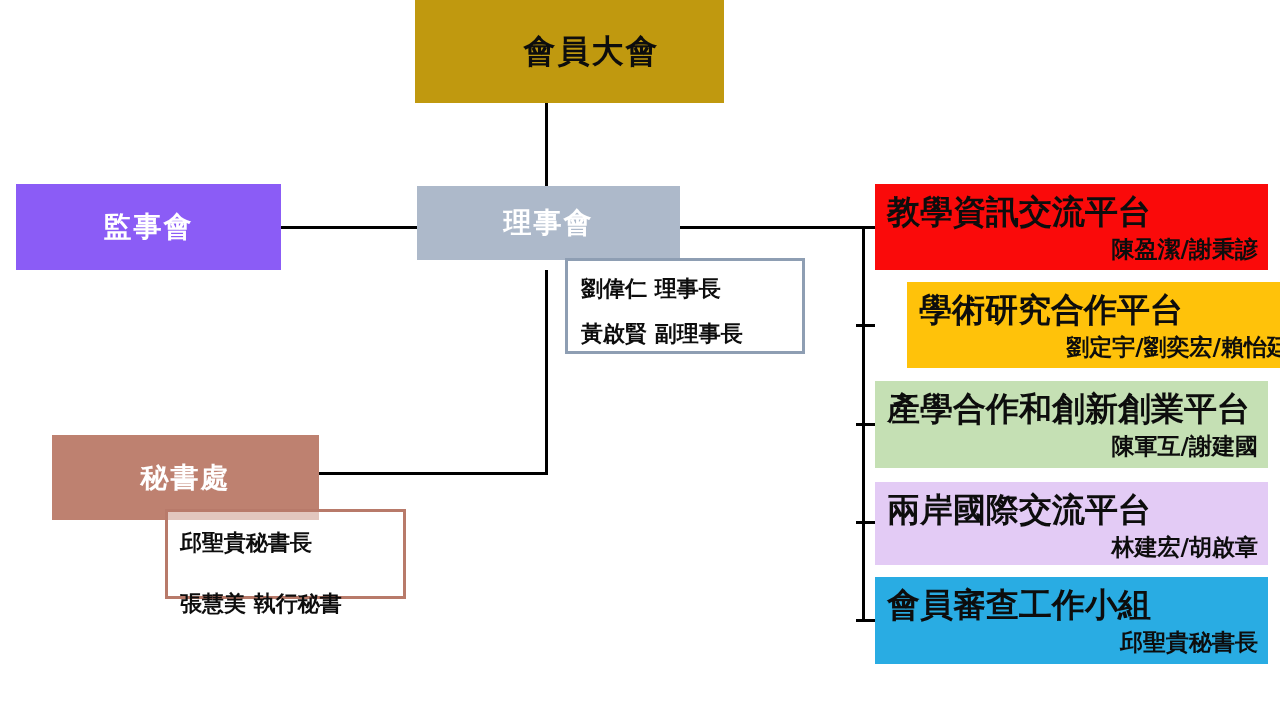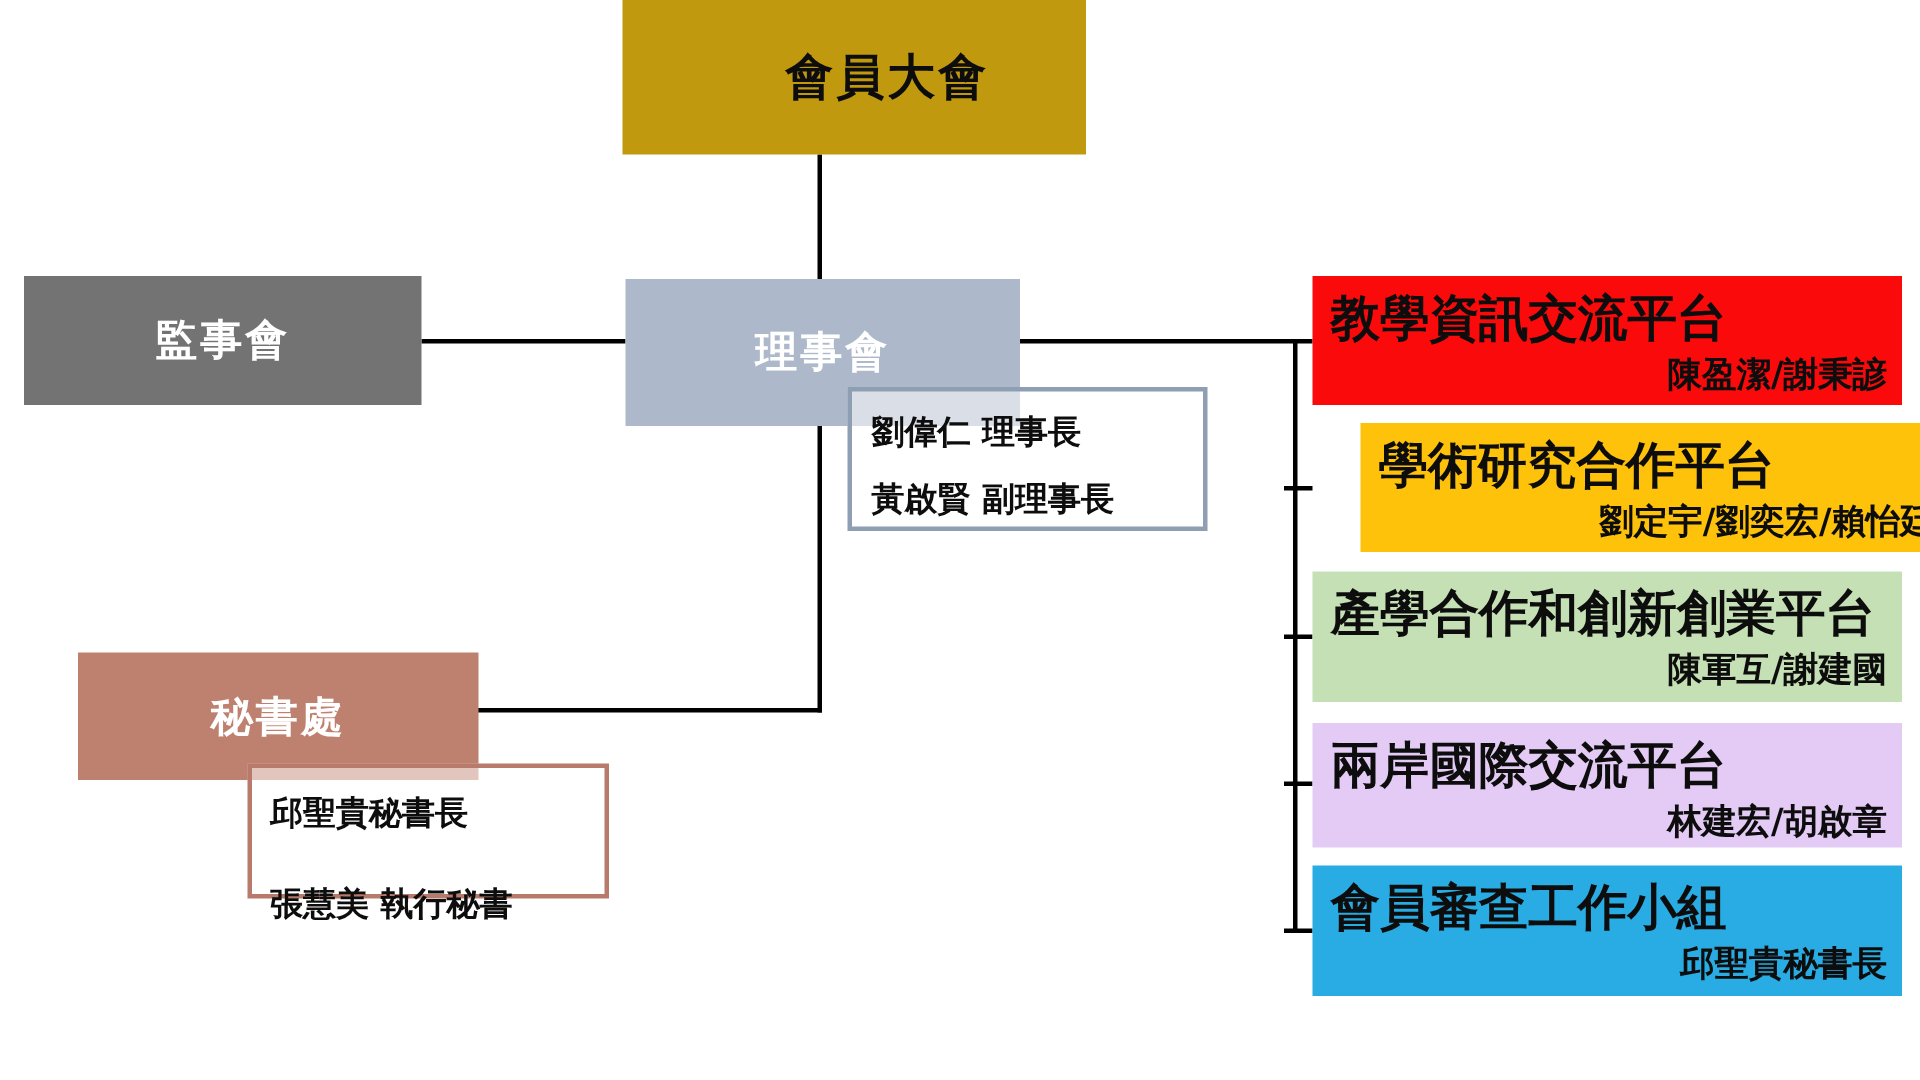--- a/index.html
+++ b/index.html
@@ -54,25 +54,25 @@
   <div class="line" style="left: 856px; top: 423px; width: 19px; height: 3px; background-color: rgb(0, 0, 0);"></div>
   <div class="line" style="left: 856px; top: 521px; width: 19px; height: 3px; background-color: rgb(0, 0, 0);"></div>
   <div class="line" style="left: 856px; top: 619px; width: 19px; height: 3px; background-color: rgb(0, 0, 0);"></div>
   <div class="line" style="left: 545px; top: 270px; width: 3px; height: 205px; background-color: rgb(0, 0, 0);"></div>
   <div class="line" style="left: 283px; top: 472px; width: 265px; height: 3px; background-color: rgb(0, 0, 0);"></div>
 
   <div class="dept dark-text" style="left: 415px; top: 0px; width: 265px; height: 103px; font-size: 32px; background-color: rgb(192, 153, 15);">
     <span>會員大會</span>
   </div>
 
-  <div class="dept light-text" style="left: 16px; top: 184px; width: 265px; height: 86px; font-size: 28px; background-color: #737373;">
+  <div class="dept light-text" style="left: 16px; top: 184px; width: 265px; height: 86px; font-size: 28px; background-color: #8b5cf6;">
     <span>監事會</span>
   </div>
 
-  <div class="dept light-text" style="left: 417px; top: 186px; width: 263px; height: 98px; font-size: 28px; background-color: rgb(173, 185, 202);">
+  <div class="dept light-text" style="left: 417px; top: 186px; width: 263px; height: 74px; font-size: 28px; background-color: rgb(173, 185, 202);">
     <span>理事會</span>
   </div>
   <div class="detail" style="left: 565px; top: 258px; width: 240px; height: 96px; border: 3px solid rgb(142, 158, 179); font-size: 22px; padding: 11px 0px 0px 13px;">
     <div style="line-height:34px;">劉偉仁 理事長</div>
     <div style="line-height:34px; margin-top:11px;">黃啟賢 副理事長</div>
   </div>
 
   <div class="dept light-text" style="left: 16px; top: 435px; width: 267px; height: 85px; font-size: 28px; background-color: rgb(190, 129, 112); margin-left: 36px;">
     <span>秘書處</span>
   </div>

